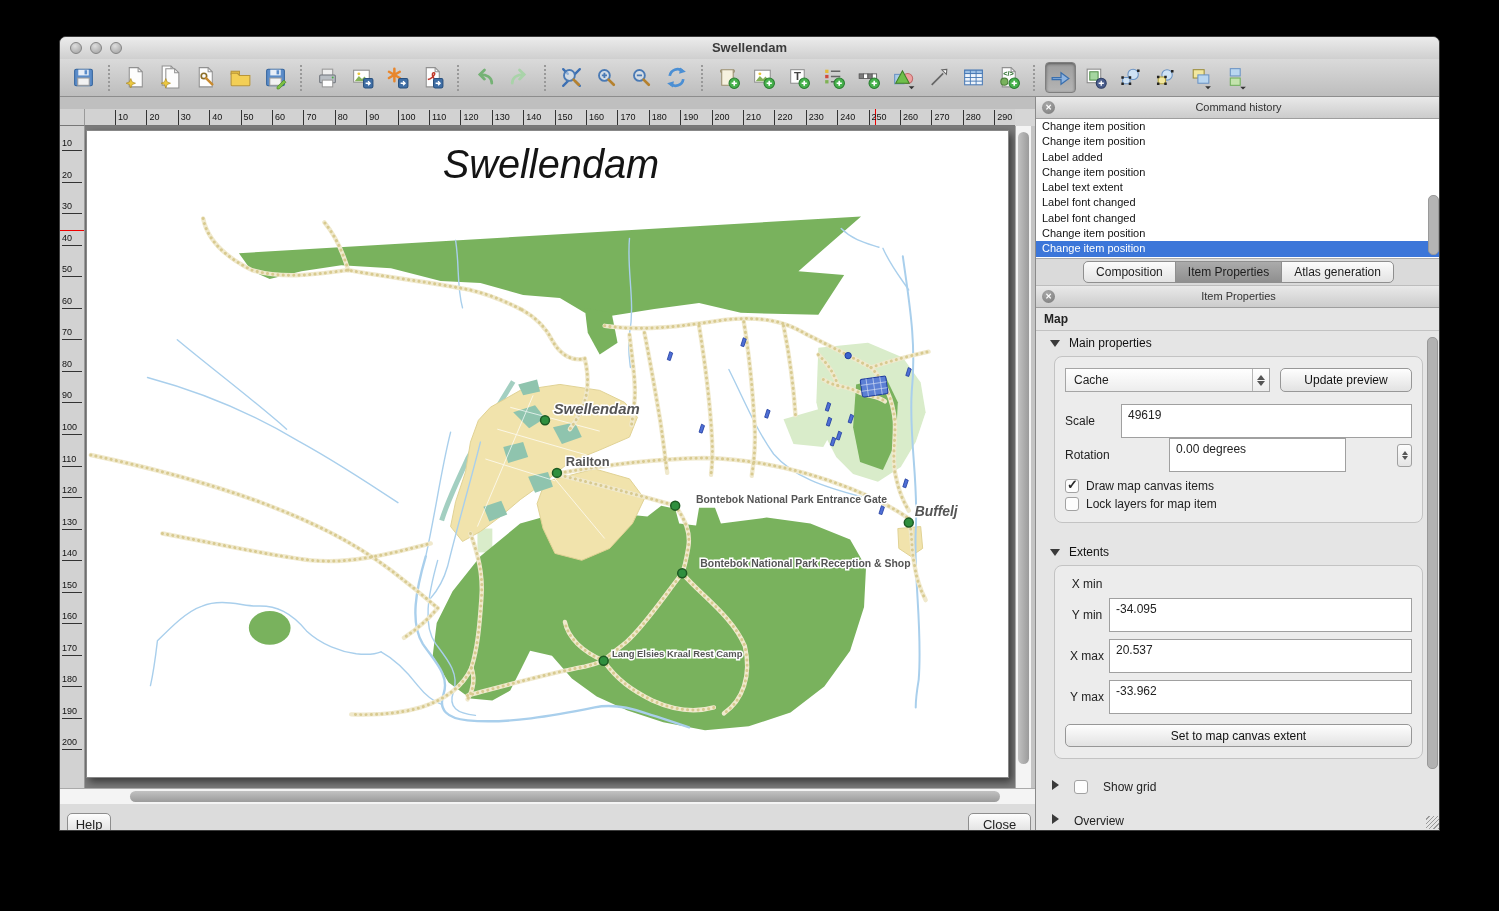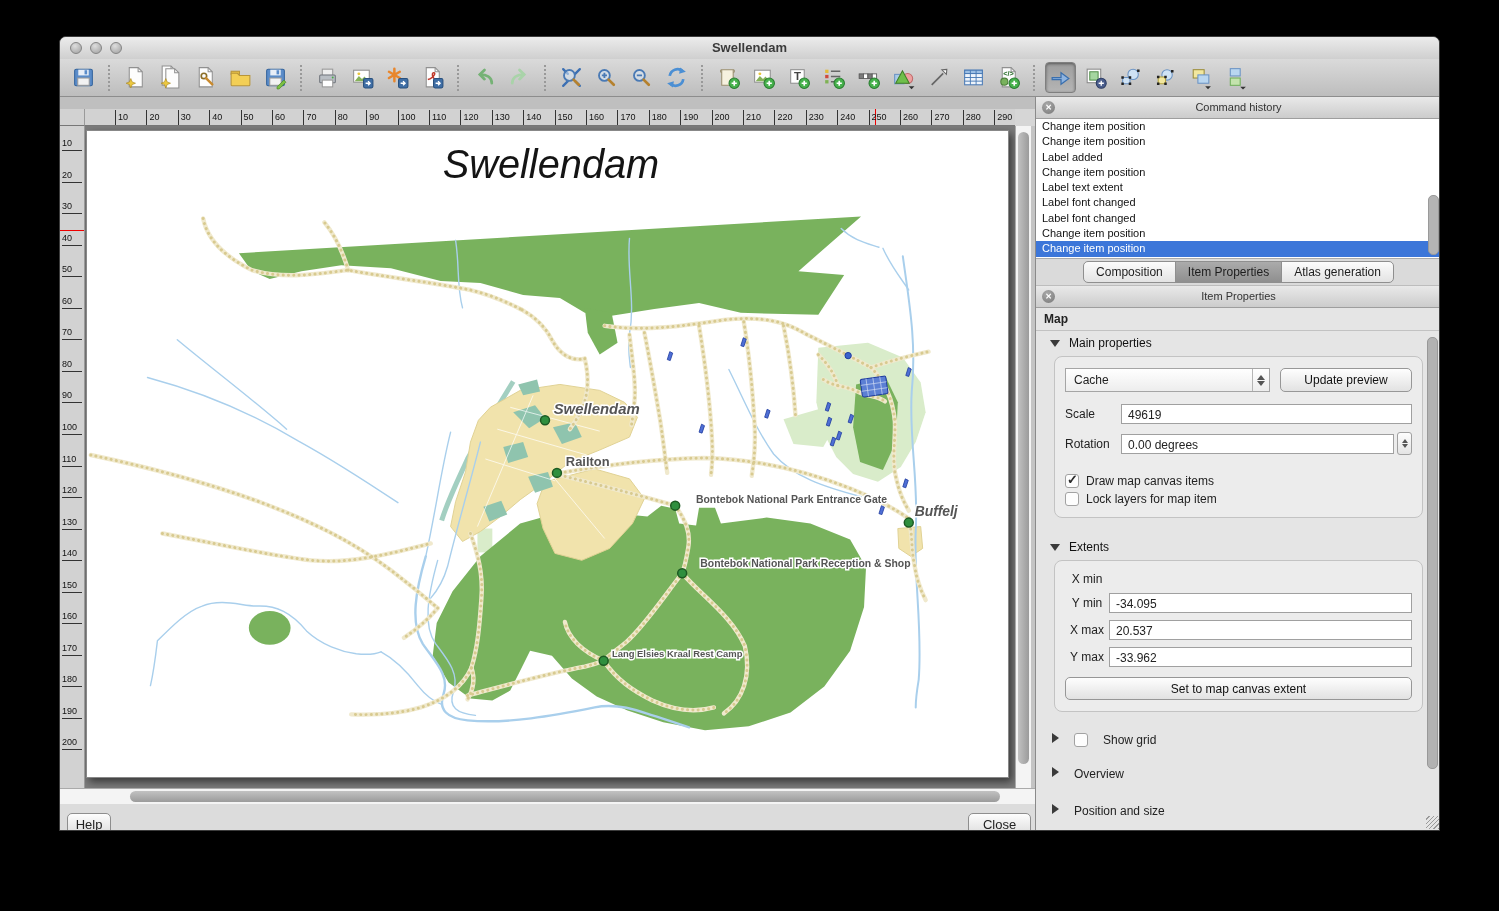--- a/index.html
+++ b/index.html
@@ -80,27 +80,27 @@
   .row{display:flex;align-items:center;}
   .combo{display:flex;width:205px;height:24px;background:linear-gradient(#fff,#ededed);border:1px solid #a5a5a5;
          border-radius:0;box-sizing:border-box;align-items:center;font-size:12px;}
   .combo .val{flex:1;padding-left:8px;}
   .stepper{width:16px;height:100%;border-left:1px solid #b5b5b5;display:flex;flex-direction:column;align-items:center;justify-content:center;gap:1px;}
   .car-u{width:0;height:0;border-left:4px solid transparent;border-right:4px solid transparent;border-bottom:5px solid #555;}
   .car-d{width:0;height:0;border-left:4px solid transparent;border-right:4px solid transparent;border-top:5px solid #555;}
   .pbtn{height:24px;padding:0 12px;border:1px solid #979797;border-radius:5px;background:linear-gradient(#fefefe,#e2e2e2);
         font-size:12px;line-height:22px;color:#111;text-align:center;box-sizing:border-box;}
   .flabel{width:56px;font-size:12px;}
-  .field{flex:1;height:20px;background:#fff;border:1px solid #a0a0a0;font-size:12px;line-height:20px;
+  .field{flex:1;height:34px;background:#fff;border:1px solid #a0a0a0;font-size:12px;line-height:20px;
          padding:0 6px;box-sizing:border-box;white-space:nowrap;overflow:hidden;}
   .spin{width:15px;height:23px;margin-left:3px;border:1px solid #a0a0a0;border-radius:3px;background:linear-gradient(#fdfdfd,#e4e4e4);
         display:flex;flex-direction:column;align-items:center;justify-content:center;gap:1px;box-sizing:border-box;}
   .spin i{display:block;width:0;height:0;border-left:3px solid transparent;border-right:3px solid transparent;}
   .spin .u{border-bottom:4px solid #555;} .spin .d{border-top:4px solid #555;}
-  .cbrow{display:flex;align-items:center;gap:7px;margin-top:19px;}
+  .cbrow{display:flex;align-items:center;gap:7px;margin-top:7px;}
   .checkbox{width:14px;height:14px;background:#fdfdfd;border:1px solid #a2a2a2;border-radius:3px;
         position:relative;box-sizing:border-box;flex:none;}
   .checkbox.on::after{content:"✓";position:absolute;left:1px;top:-3px;font-size:13px;font-weight:bold;color:#2b2b2b;}
   .ext-label{width:44px;font-size:12px;text-align:center;}
   .collapse-row{display:flex;align-items:flex-start;gap:15px;margin-left:2px;}
   .dsb{position:absolute;right:3px;top:240px;width:9px;height:430px;border-radius:5px;background:#b2b2b2;border:1px solid #989898;}
   .grip{position:absolute;right:2px;bottom:3px;width:13px;height:13px;
         background:repeating-linear-gradient(135deg,transparent,transparent 2px,#9a9a9a 2px,#9a9a9a 3px);}
   
   .mlab{font-family:"Liberation Sans",sans-serif;font-weight:bold;fill:#555;stroke:#fff;stroke-width:3px;paint-order:stroke;}
@@ -669,21 +669,21 @@
                     <div class="car-u"></div>
                     <div class="car-d"></div>
                   </div>
               </div>
               <div class="pbtn" style="flex:1;">Update preview</div>
             </div>
             <div class="row" style="margin-top:12px;">
               <div class="flabel">Scale</div>
               <div class="field">49619</div>
             </div>
-            <div class="row" style="margin-top:8px;">
+            <div class="row" style="gap:48px;">
               <div class="flabel">Rotation</div>
               <div class="field">0.00 degrees</div>
               <div class="spin">
                   <i class="u"></i>
                   <i class="d"></i>
                 </div>
             </div>
             <div class="cbrow">
               <div class="checkbox on"></div>
               <span>Draw map canvas items</span>

